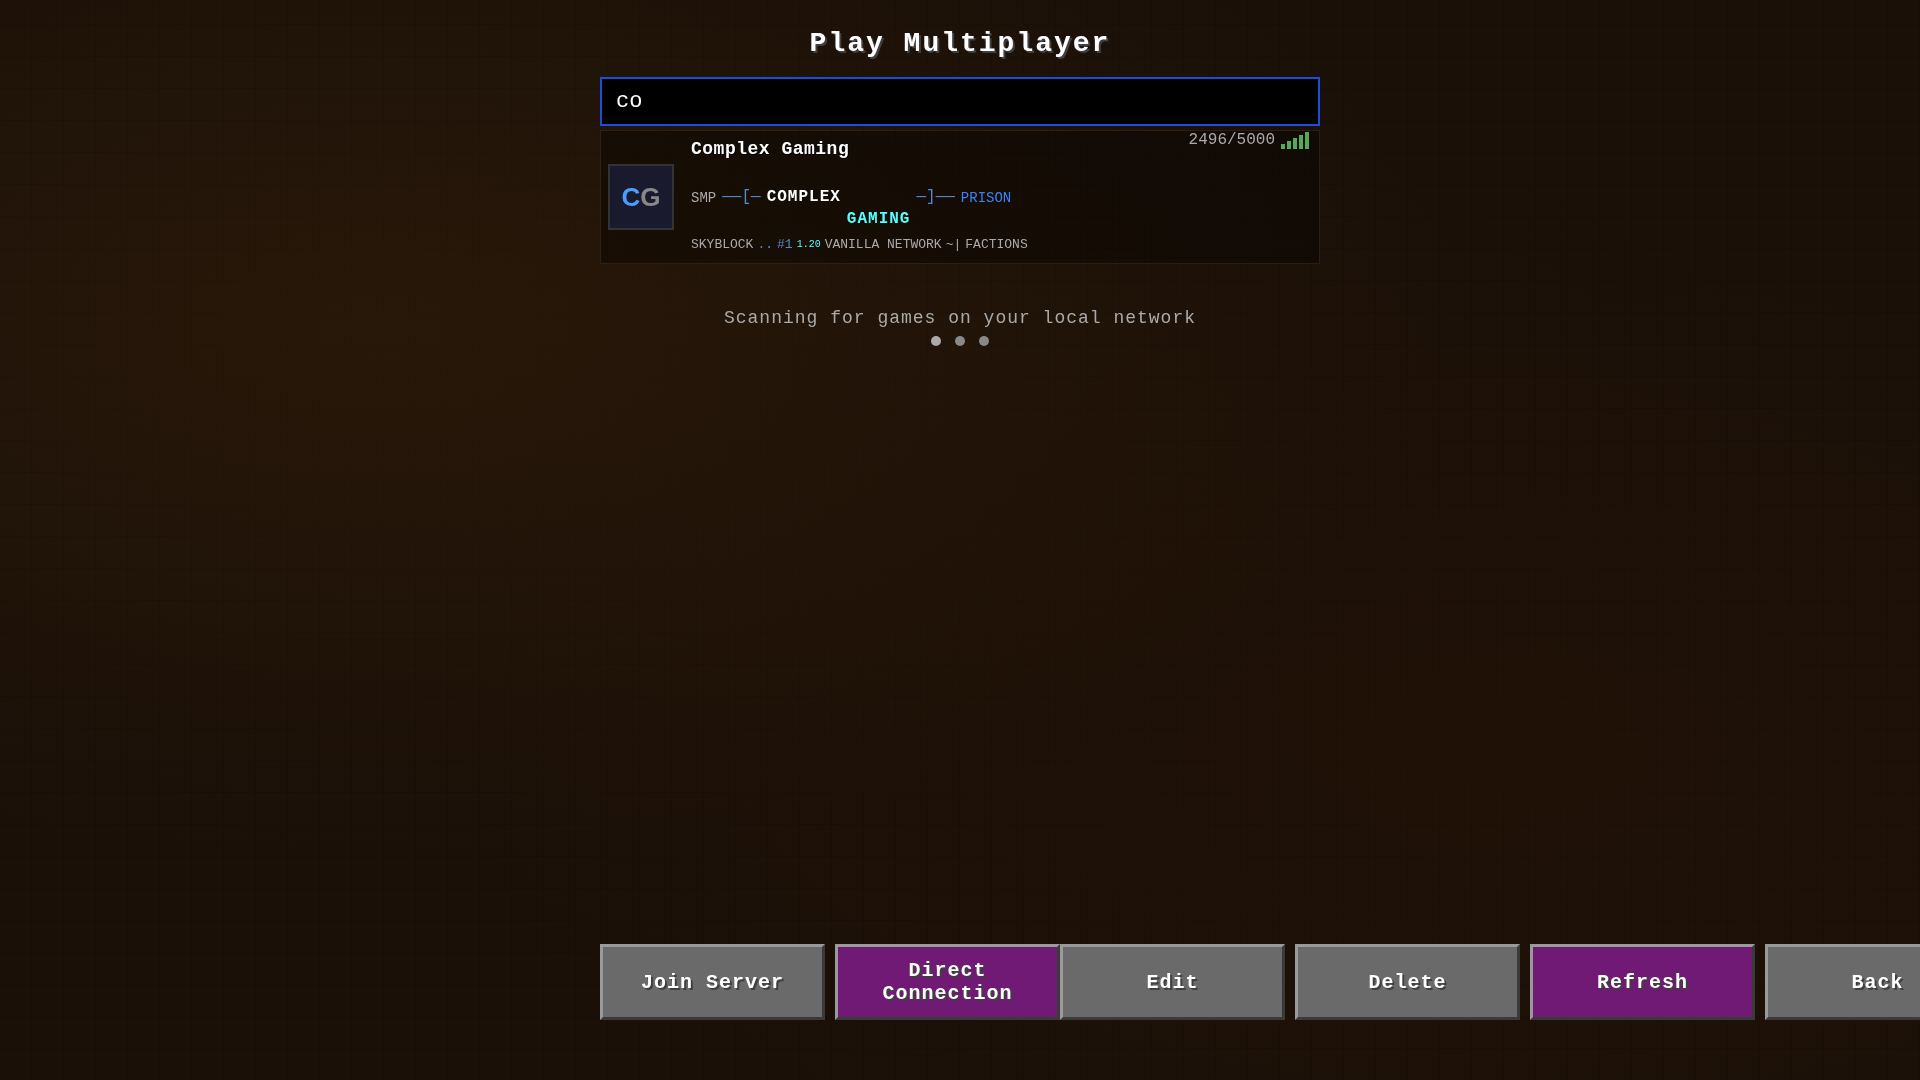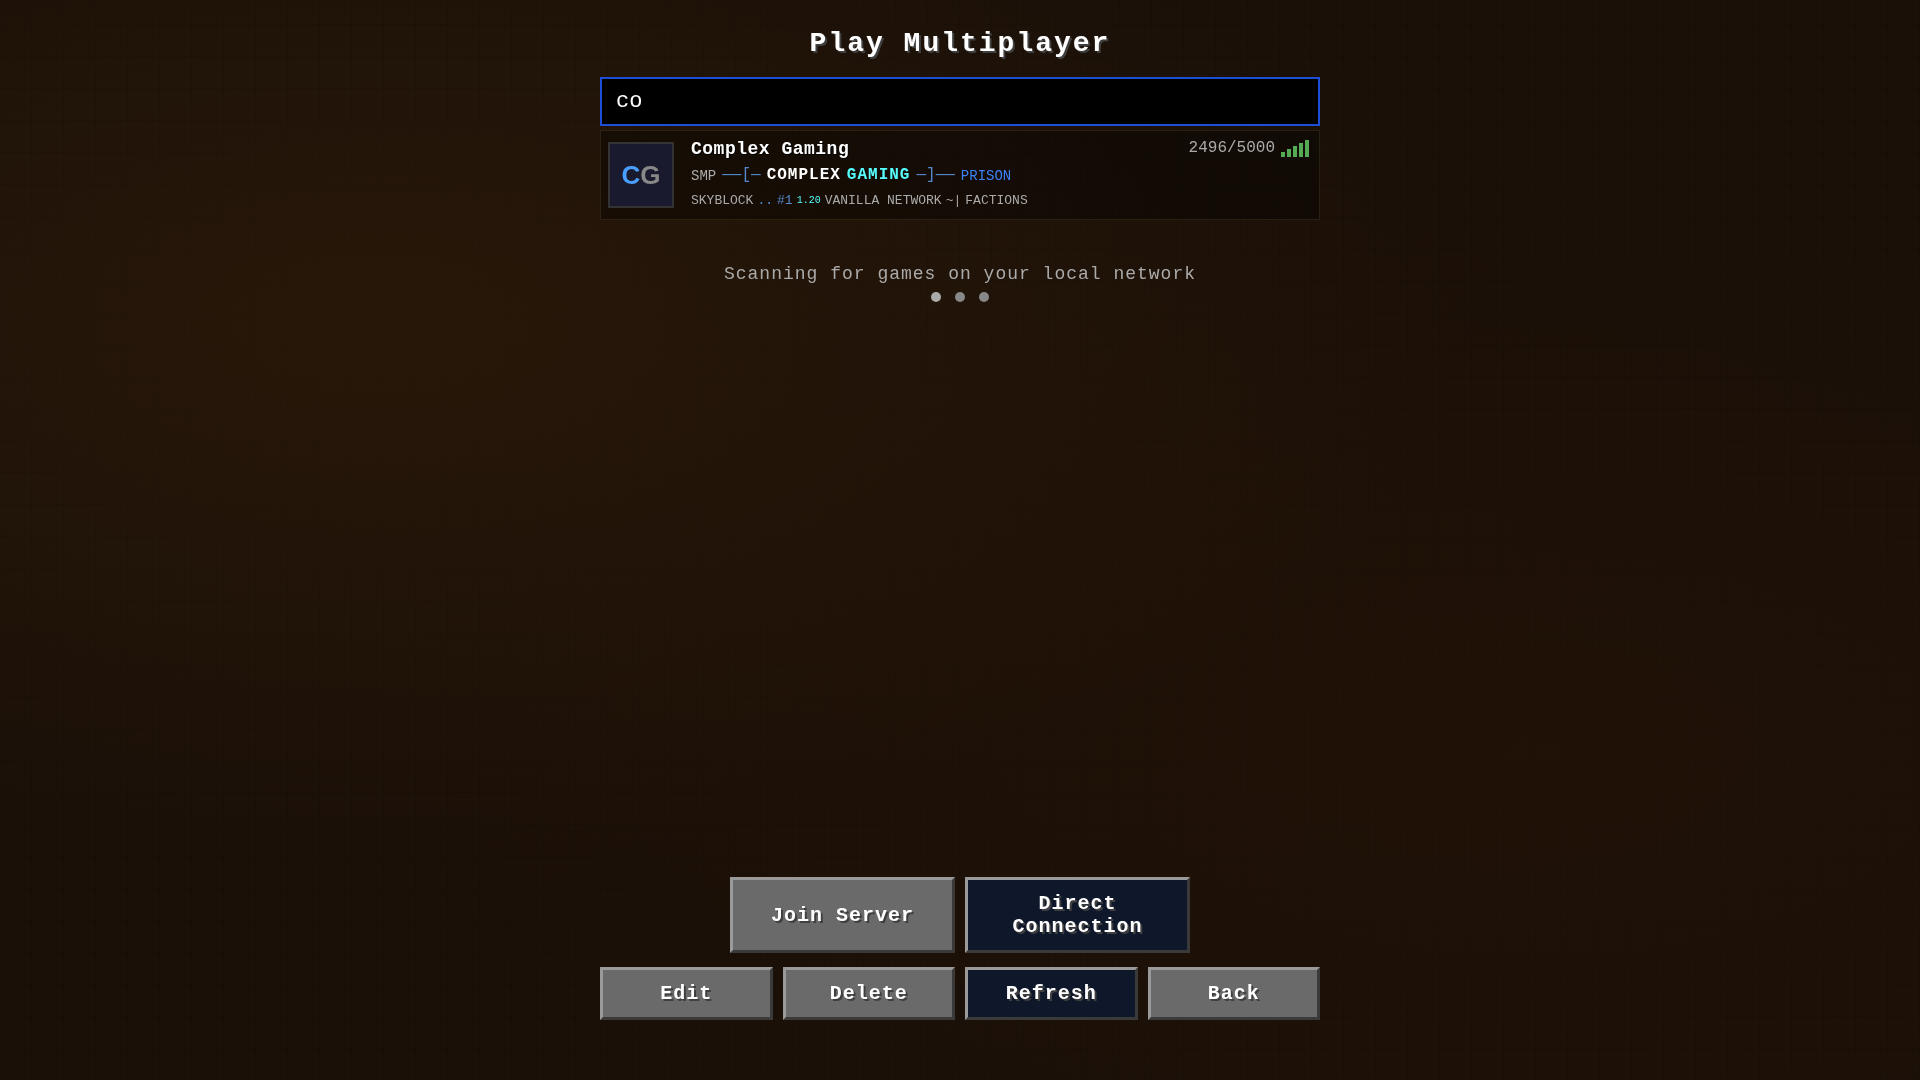--- a/index.html
+++ b/index.html
@@ -177,40 +177,40 @@
 
     .desc-line1 {
       display: flex;
       align-items: center;
       gap: 6px;
     }
 
     .desc-smp { color: #aaaaaa; }
     .desc-dash { color: #5588cc; font-size: 16px; }
     .desc-complex { color: #ffffff; font-weight: bold; font-size: 16px; letter-spacing: 1px; }
-    .desc-gaming { color: #55ffff; font-weight: bold; font-size: 16px; letter-spacing: 1px; }
+    .desc-gaming { color: #55ffff; font-weight: bold; font-size: 16px; letter-spacing: 1px; margin-top: 44px; }
     .desc-dash2 { color: #5588cc; font-size: 16px; }
     .desc-prison { color: #3b82f6; font-size: 14px; }
 
     .desc-line2 {
       display: flex;
       align-items: center;
       gap: 4px;
       margin-top: 2px;
     }
 
     .desc-skyblock { color: #aaaaaa; font-size: 13px; }
     .desc-hash { color: #5588cc; font-size: 13px; }
     .desc-version { color: #55ffff; font-size: 10px; }
     .desc-vanilla { color: #aaaaaa; font-size: 13px; }
     .desc-factions { color: #aaaaaa; font-size: 13px; }
 
     .server-meta {
       position: absolute;
-      top: 8px;
+      top: 0;
       right: 10px;
       display: flex;
       align-items: flex-end;
       gap: 6px;
     }
 
     .player-count {
       color: #aaaaaa;
       font-size: 16px;
       font-family: 'Courier New', monospace;
@@ -265,22 +265,21 @@
     }
 
     .dot-filled { background: #aaaaaa; }
 
     .buttons-container {
       position: absolute;
       bottom: 60px;
       left: 50%;
       transform: translateX(-50%);
       display: flex;
-      flex-direction: column;
-      gap: 14px;
+      gap: 0;
       z-index: 1;
       width: 720px;
     }
 
     .button-row {
       display: flex;
       gap: 10px;
       justify-content: center;
     }
 
@@ -296,21 +295,21 @@
       border-left: 3px solid #9a9a9a;
       border-bottom: 3px solid #3a3a3a;
       border-right: 3px solid #3a3a3a;
       padding: 12px 0;
       cursor: pointer;
       letter-spacing: 1px;
       width: 225px;
     }
 
     .mc-button-highlighted {
-      background: #0f172a;
+      background: #701a75;
     }
   </style>
 </head>
 <body>
 
 <h1 class="page-title">Play Multiplayer</h1>
 
 <div class="search-container">
   <input class="search-input" type="text" value="co" style="">
 </div>

